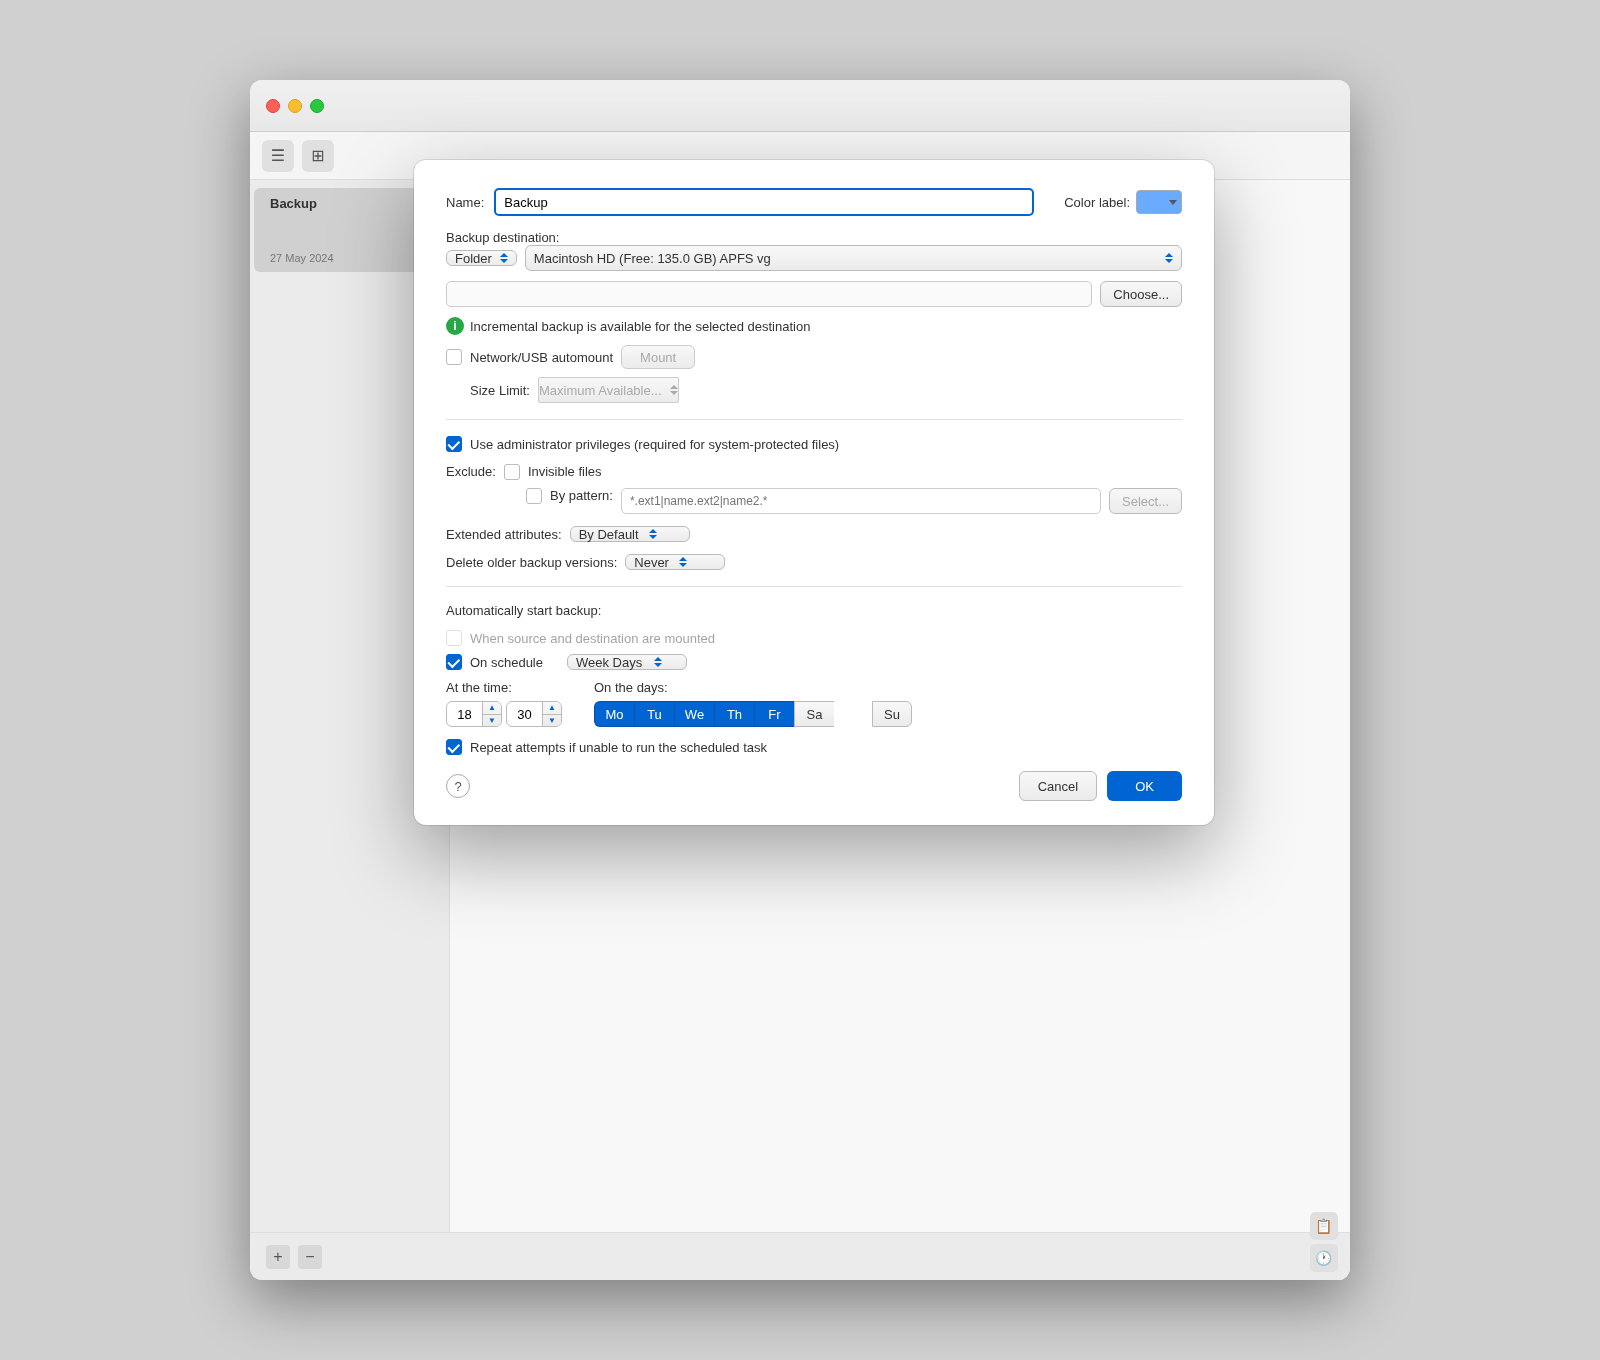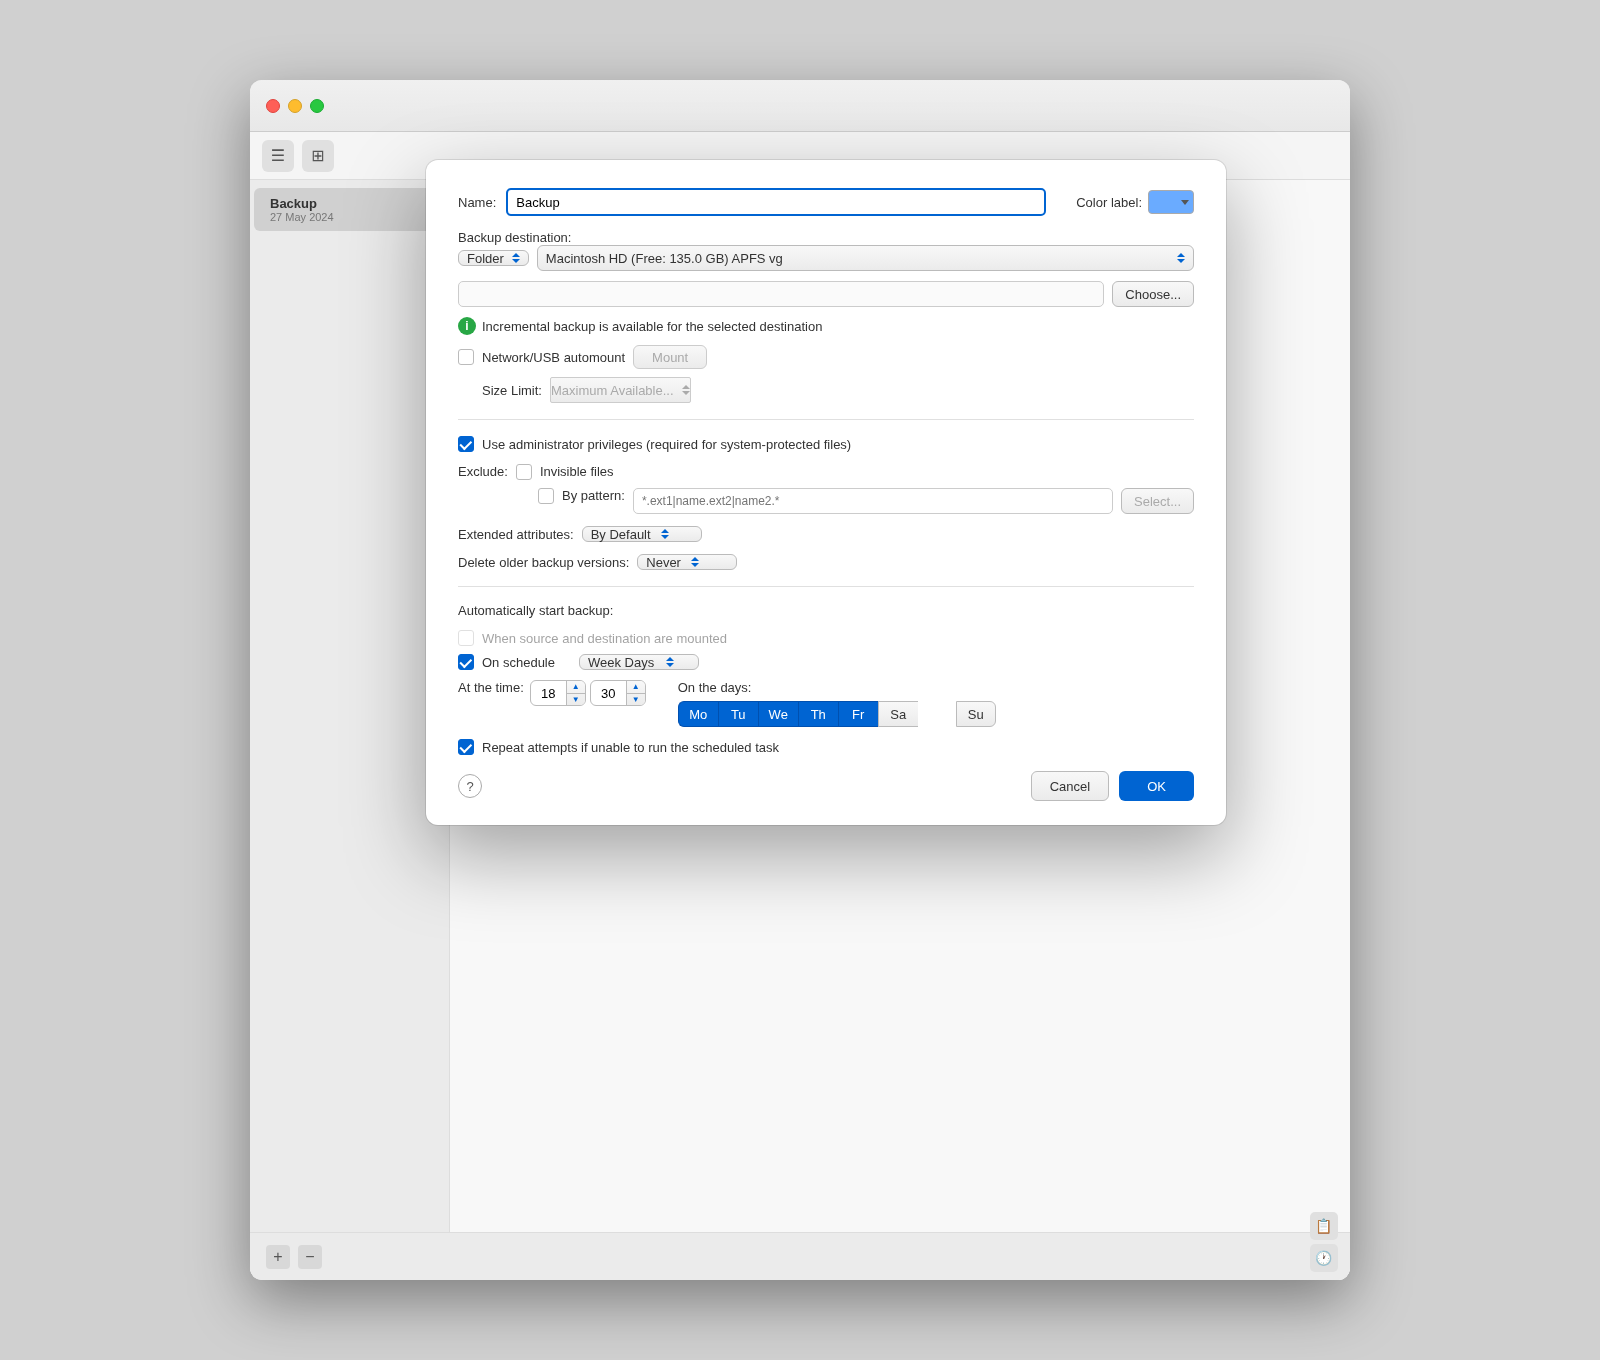--- a/index.html
+++ b/index.html
@@ -102,20 +102,21 @@
 
     .sidebar-item-title {
       font-weight: 600;
       font-size: 13px;
       color: #333;
     }
 
     .sidebar-item-subtitle {
       font-size: 11px;
       color: #777;
+      margin-top: 41px;
     }
 
     .bg-main {
       flex: 1;
       background: #f8f8f8;
     }
 
     .bg-footer {
       height: 48px;
       background: #ebebeb;
@@ -150,21 +151,21 @@
       background: #e0e0e0;
       border-radius: 5px;
       display: flex; align-items: center; justify-content: center;
       font-size: 14px; color: #666;
     }
 
     
     .modal {
       position: absolute;
       top: 80px;
-      left: 176px;
+      left: 164px;
       width: 800px;
       background: #ffffff;
       border-radius: 12px;
       box-shadow: 0 30px 80px rgba(0,0,0,0.35), 0 0 0 1px rgba(0,0,0,0.1);
       padding: 28px 32px 24px 32px;
       z-index: 10;
     }
 
     .modal-row {
       display: flex;
@@ -424,20 +425,21 @@
 
     .time-row {
       display: flex;
       align-items: flex-start;
       gap: 32px;
       margin-bottom: 12px;
     }
 
     .time-group {
       display: flex;
+      flex-direction: column;
       gap: 6px;
     }
 
     .time-label {
       font-size: 13px;
       color: #333;
     }
 
     .time-input-row {
       display: flex;

